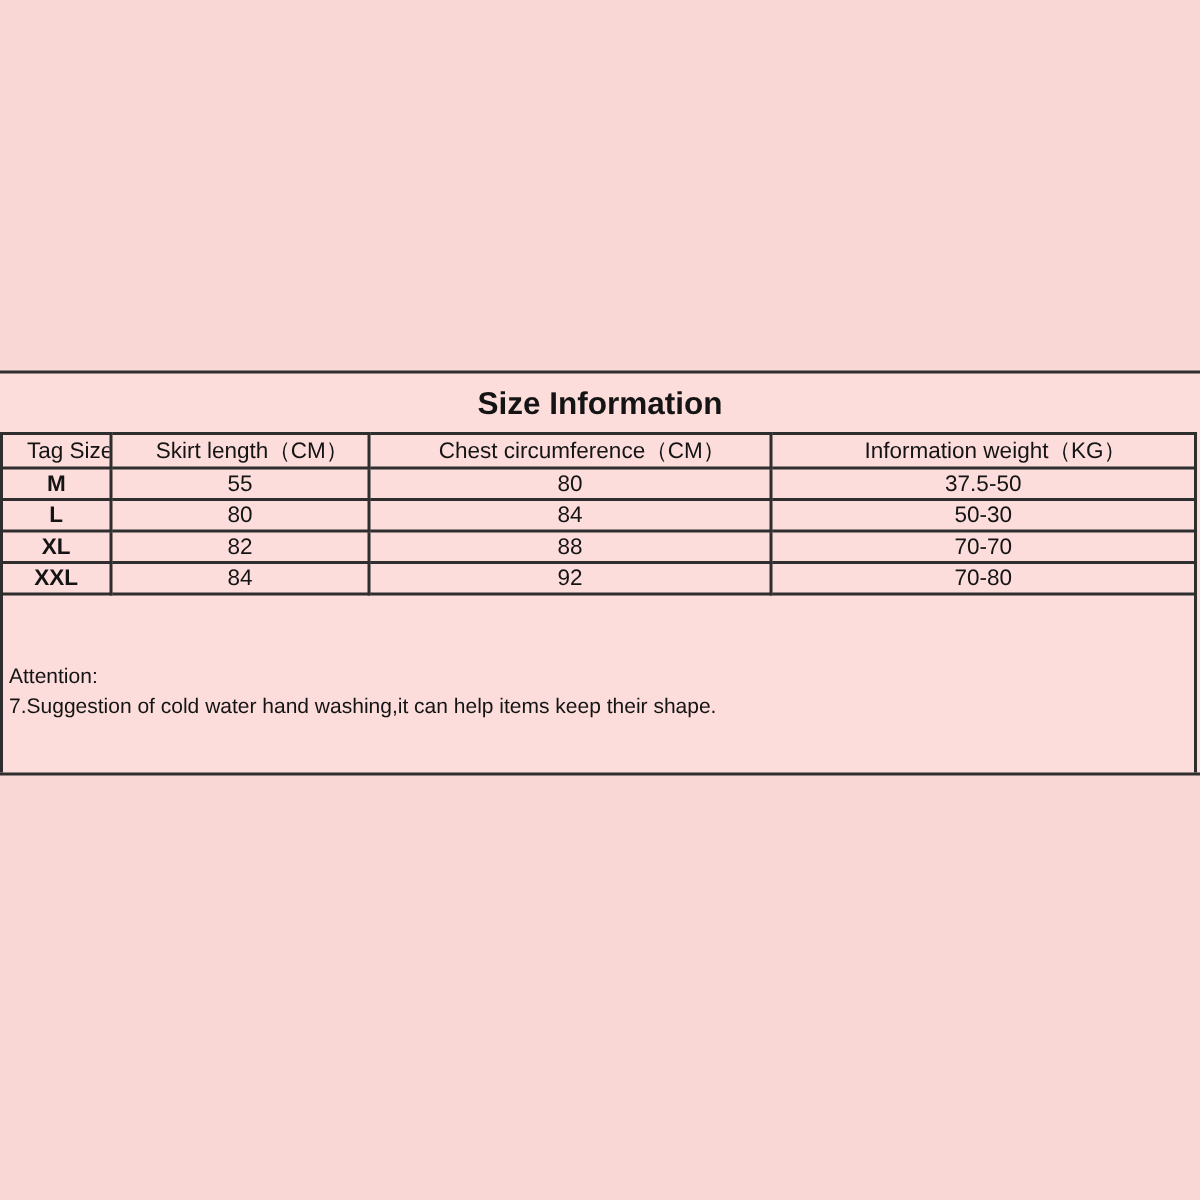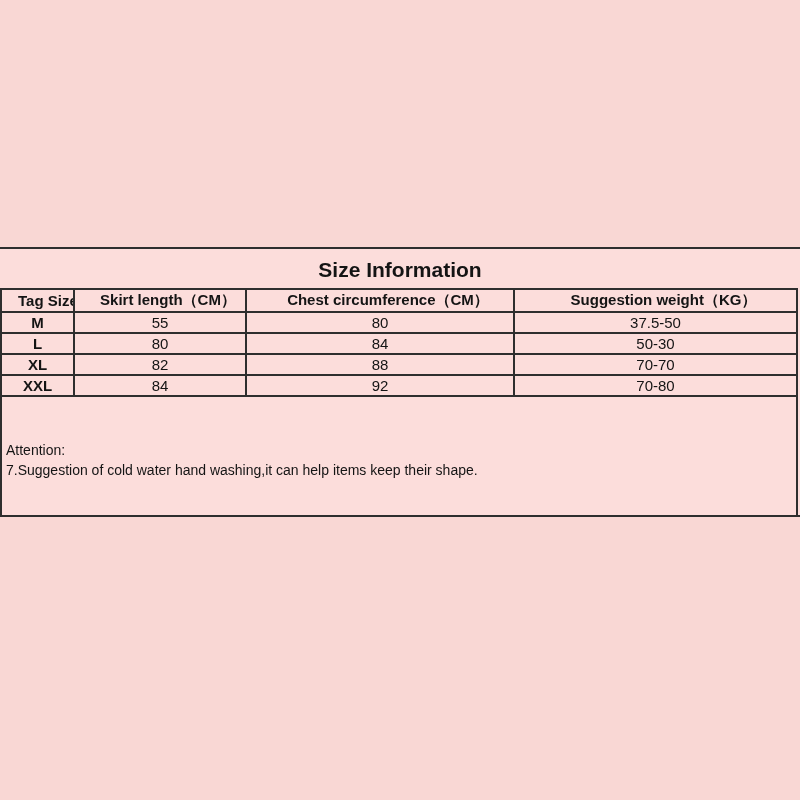--- a/index.html
+++ b/index.html
@@ -58,21 +58,21 @@
   table.size-table td {
     border: 2px solid var(--line, #2e2e2e);
     text-align: center;
     vertical-align: middle;
     padding: 0;
     font-size: 15px;
     height: 19px;
     overflow: hidden;
     white-space: nowrap;
   }
-  table.size-table th { font-weight: bold; height: 21px; padding-left: 16px; }
+  table.size-table th { font-weight: normal; height: 21px; padding-left: 16px; }
   table.size-table th:first-child,
   table.size-table td:first-child { border-left: none; }
   table.size-table th:last-child,
   table.size-table td:last-child { border-right: none; }
   table.size-table td.tag-cell { font-weight: bold; }
   col.c-tag   { width: 72px; }
   col.c-skirt { width: 172px; }
   col.c-chest { width: 268px; }
   col.c-weight { width: auto; }
   .attention {
@@ -98,21 +98,21 @@
           <col class="c-tag">
           <col class="c-skirt">
           <col class="c-chest">
           <col class="c-weight">
         </colgroup>
         <thead>
           <tr>
             <th>Tag Size</th>
             <th>Skirt length（CM）</th>
             <th>Chest circumference（CM）</th>
-            <th>Suggestion weight（KG）</th>
+            <th>Information weight（KG）</th>
           </tr>
         </thead>
         <tbody>
           <tr>
             <td class="tag-cell">M</td>
             <td>55</td>
             <td>80</td>
             <td>37.5-50</td>
           </tr>
           <tr>

